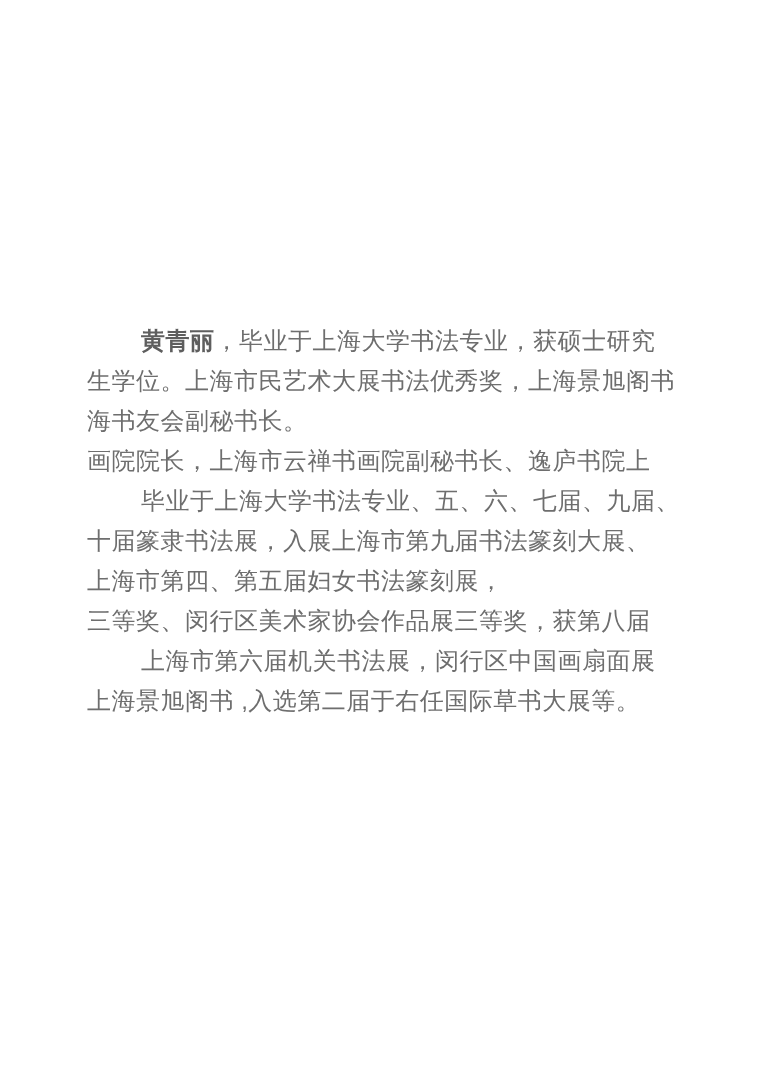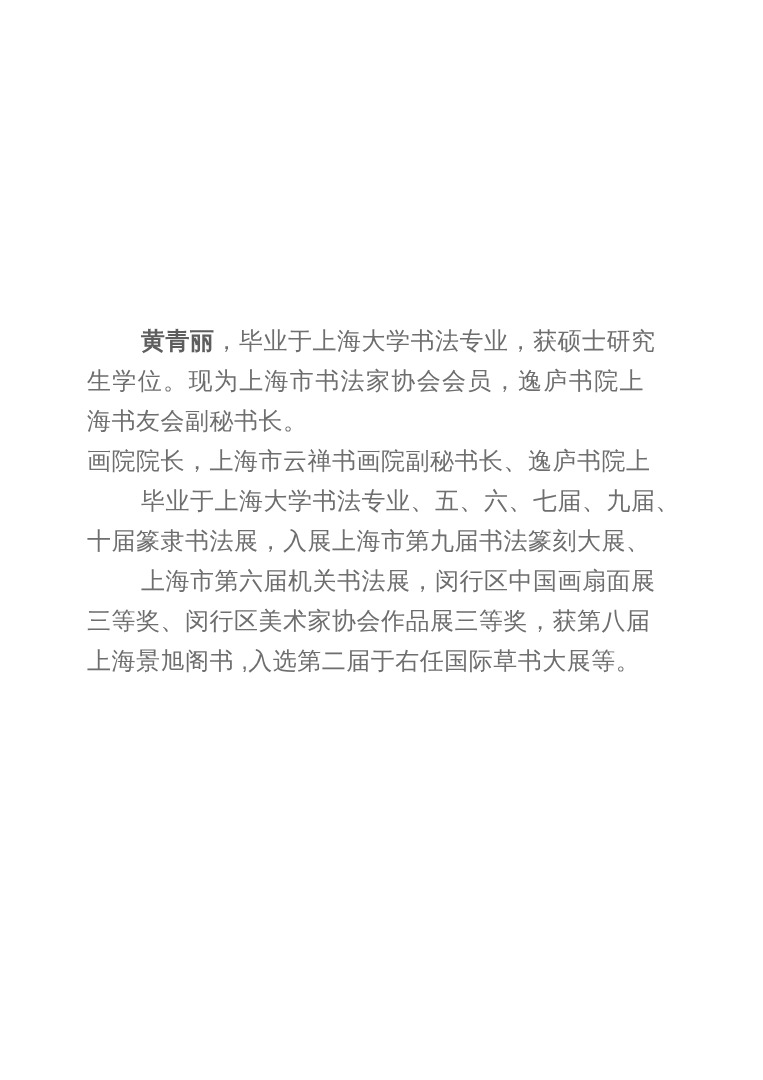--- a/index.html
+++ b/index.html
@@ -41,24 +41,25 @@
     font-weight: 700;
     color: #5e5e5e;
   }
 </style>
 </head>
 <body>
 
 <div class="doc">
 
   <div class="line fill indent"><span class="name">黄青丽</span><span>，毕业于上海大学书法专业，获硕士研究</span></div>
-  <div class="line fill">生学位。现为上海市书法家协会会员，逸庐书院上</div>
+  <div class="line fill">生学位。上海市民艺术大展书法优秀奖，上海景旭阁书</div>
   <div class="line end">海书友会副秘书长。</div>
   <div class="line fill">画院院长，上海市云禅书画院副秘书长、逸庐书院上</div>
 
   <div class="line fill indent">毕业于上海大学书法专业、五、六、七届、九届、</div>
   <div class="line fill">十届篆隶书法展，入展上海市第九届书法篆刻大展、</div>
+  <div class="line end">上海市第四、第五届妇女书法篆刻展，</div>
 
+  <div class="line fill">三等奖、闵行区美术家协会作品展三等奖，获第八届</div>
   <div class="line fill indent">上海市第六届机关书法展，闵行区中国画扇面展</div>
-  <div class="line fill">三等奖、闵行区美术家协会作品展三等奖，获第八届</div>
   <div class="line end">上海景旭阁书 ,入选第二届于右任国际草书大展等。</div>
 
 </div>
 
 </body></html>

